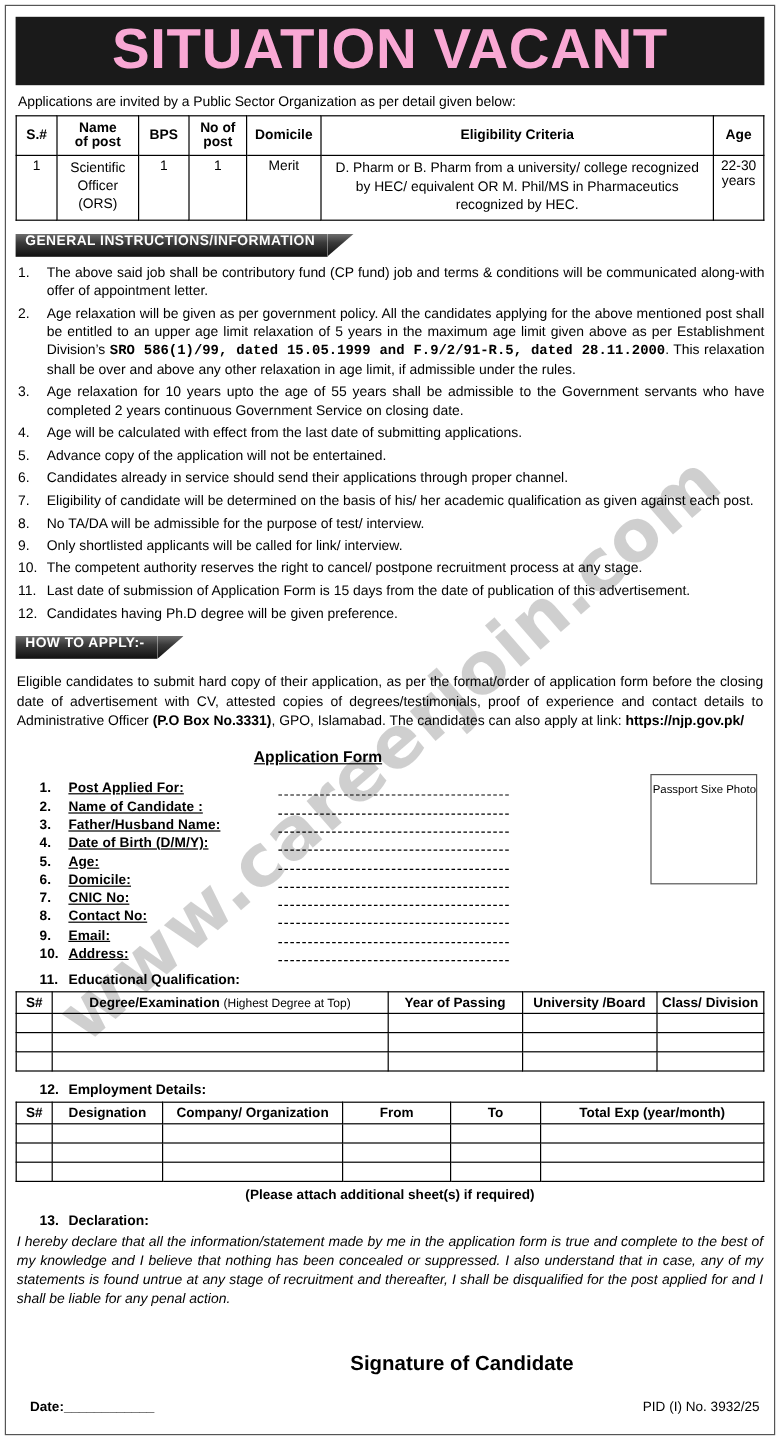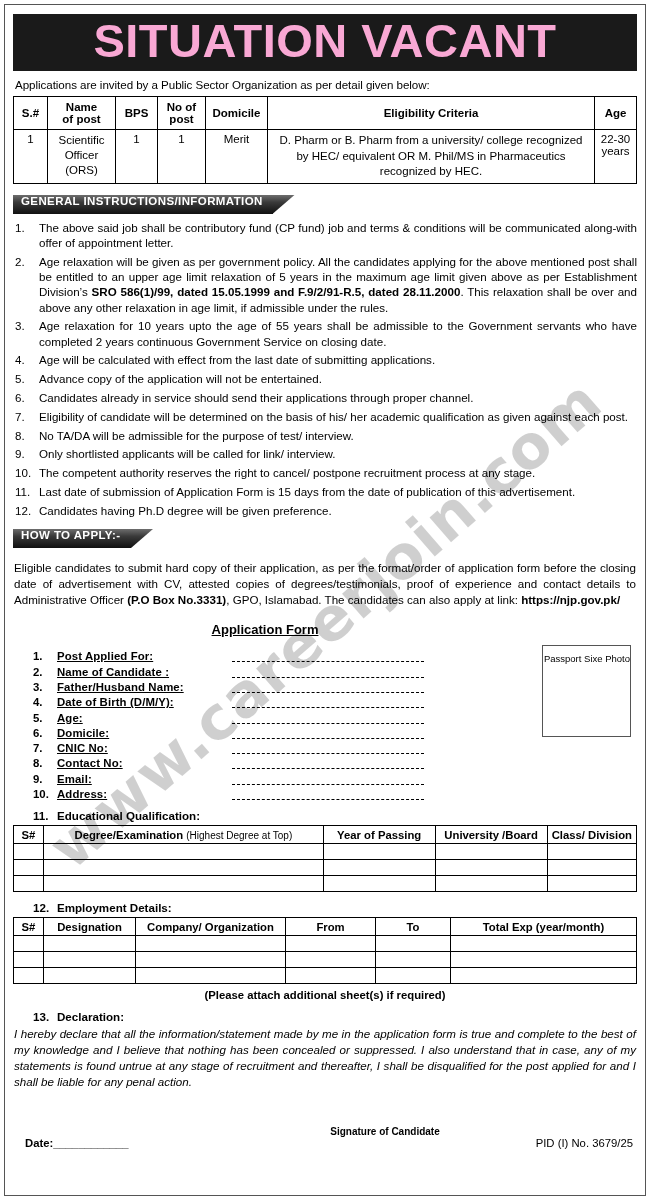--- a/index.html
+++ b/index.html
@@ -131,21 +131,21 @@
     margin-bottom: 3.5px;
     font-size: 11.6px;
     line-height: 1.32;
     text-align: justify;
   }
   ol.instructions li .num {
     position: absolute; left: 2px; top: 0;
     width: 22px;
     text-align: left;
   }
-  ol.instructions li b { font-weight: 700; }
+  ol.instructions li b { font-weight: 700; font-family: Liberation Mono, monospace; }
 
   
   .howto-body {
     font-size: 11.6px;
     line-height: 1.38;
     text-align: justify;
     margin: 12px 1px;
   }
   .howto-body b { font-weight: 700; }
 
@@ -234,29 +234,29 @@
     font-size: 11.6px;
     line-height: 1.38;
     text-align: justify;
     margin: 3px 1px 0 1px;
     font-style: italic;
   }
 
   .sign-line {
     text-align: center;
     font-weight: 700;
-    font-size: 10px;
+    font-size: 17px;
     margin: 36px 0 0 0;
     padding-left: 120px;
   }
   .footer-row {
     display: flex;
     justify-content: space-between;
     align-items: flex-end;
-    margin-top: 0;
+    margin-top: 20px;
     font-size: 11.3px;
   }
   .footer-row .date { font-weight: 700; padding-left: 12px; }
   .footer-row .pid { font-weight: 400; padding-right: 4px; }
 </style>
 </head>
 <body>
 
 <div id="page">
 
@@ -470,21 +470,21 @@
     <div class="sub-head">
       <span class="snum">13.</span>
       <span>Declaration:</span>
     </div>
     <div class="declaration-body">I hereby declare that all the information/statement made by me in the application form is true and complete to the best of my knowledge and I believe that nothing has been concealed or suppressed. I also understand that in case, any of my statements is found untrue at any stage of recruitment and thereafter, I shall be disqualified for the post applied for and I shall be liable for any penal action.</div>
 
     <div class="sign-line">Signature of Candidate</div>
 
     <div class="footer-row">
       <span class="date">Date:____________</span>
-      <span class="pid">PID (I) No. 3679/25</span>
+      <span class="pid">PID (I) No. 3932/25</span>
     </div>
 
   </div>
 
   <div class="photo-box">
     <span>Passport Sixe Photo</span>
   </div>
 
 </div>
 

